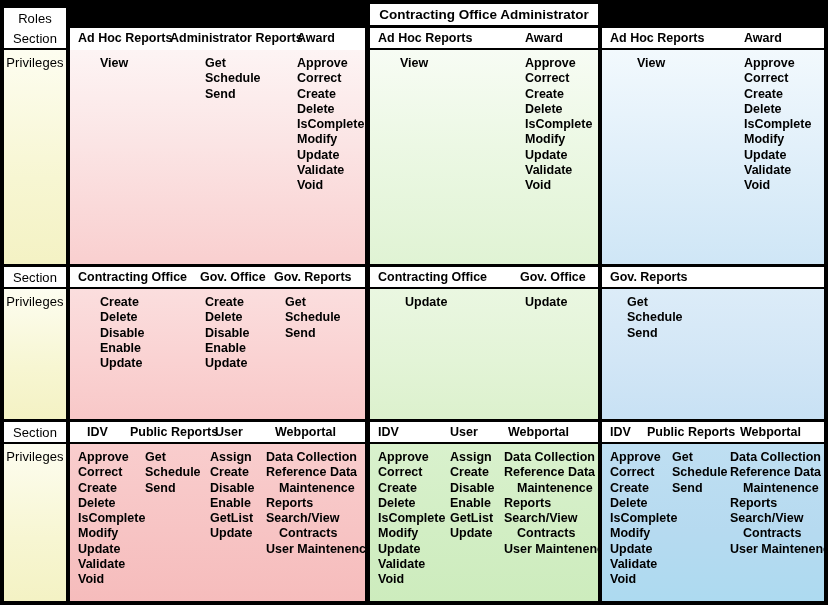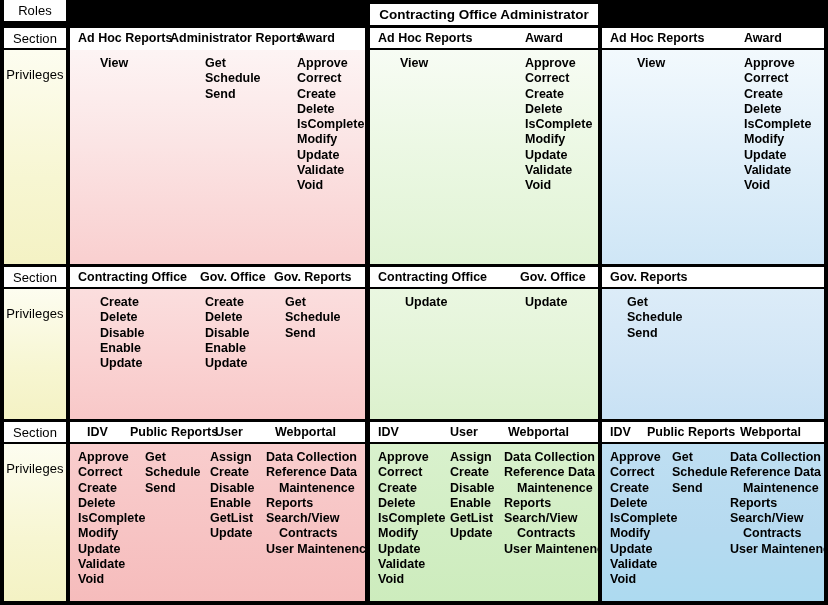--- a/index.html
+++ b/index.html
@@ -39,21 +39,21 @@
     justify-content: center;
     font-size: 13px;
     letter-spacing: 0.1px;
   }
   .label-head {
     background: #ffffff;
   }
   .label-priv {
     background: linear-gradient(180deg, #fdfdf0 0%, #f7f6d2 60%, #f4f2c4 100%);
     align-items: flex-start;
-    padding-top: 17px;
+    padding-top: 5px;
   }
 
   
   .role-cell {
     display: flex;
     align-items: center;
     justify-content: center;
     font-size: 13.5px;
     font-weight: bold;
     background: #ffffff;
@@ -99,21 +99,21 @@
   .fill-green3 { background: linear-gradient(180deg, #d9f1cd 0%, #d2eec4 55%, #cdecbd 100%); }
   .fill-blue   { background: linear-gradient(180deg, #f2f9fd 0%, #e2f0fa 45%, #cfe6f6 100%); }
   .fill-blue2  { background: linear-gradient(180deg, #dcecf8 0%, #d2e6f6 55%, #c8e1f4 100%); }
   .fill-blue3  { background: linear-gradient(180deg, #bfdff2 0%, #b6daf0 55%, #addaf0 100%); }
 </style>
 </head>
 <body>
 
 <div id="matrix">
 
-  <div class="cell label-cell label-head" style="left:4px; top:0; width:62px; height:21px;">
+  <div class="cell label-cell label-head" style="left:4px; top:8px; width:62px; height:21px;">
     <span>Roles</span>
   </div>
 
   <div class="cell label-cell label-head" style="left:4px; top:28px; width:62px; height:20px;">
     <span>Section</span>
   </div>
 
   <div class="cell label-cell label-priv" style="left:4px; top:50px; width:62px; height:214px;">
     <span>Privileges</span>
   </div>

